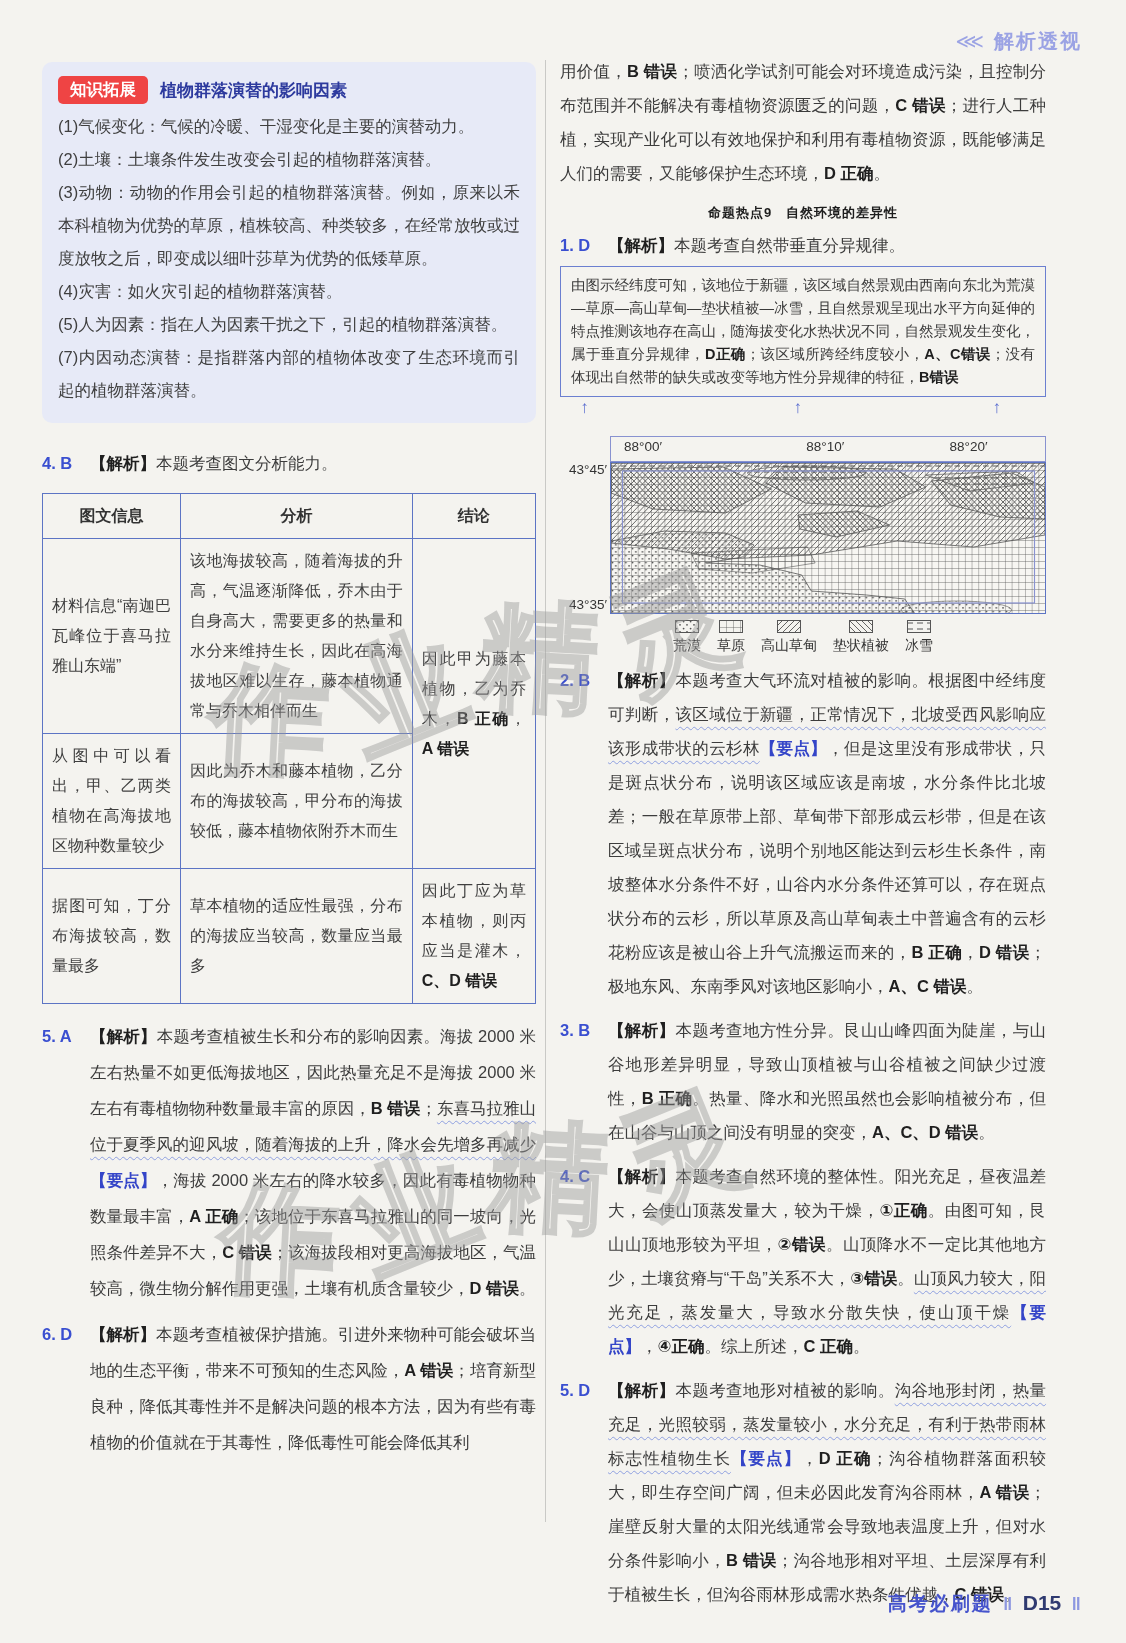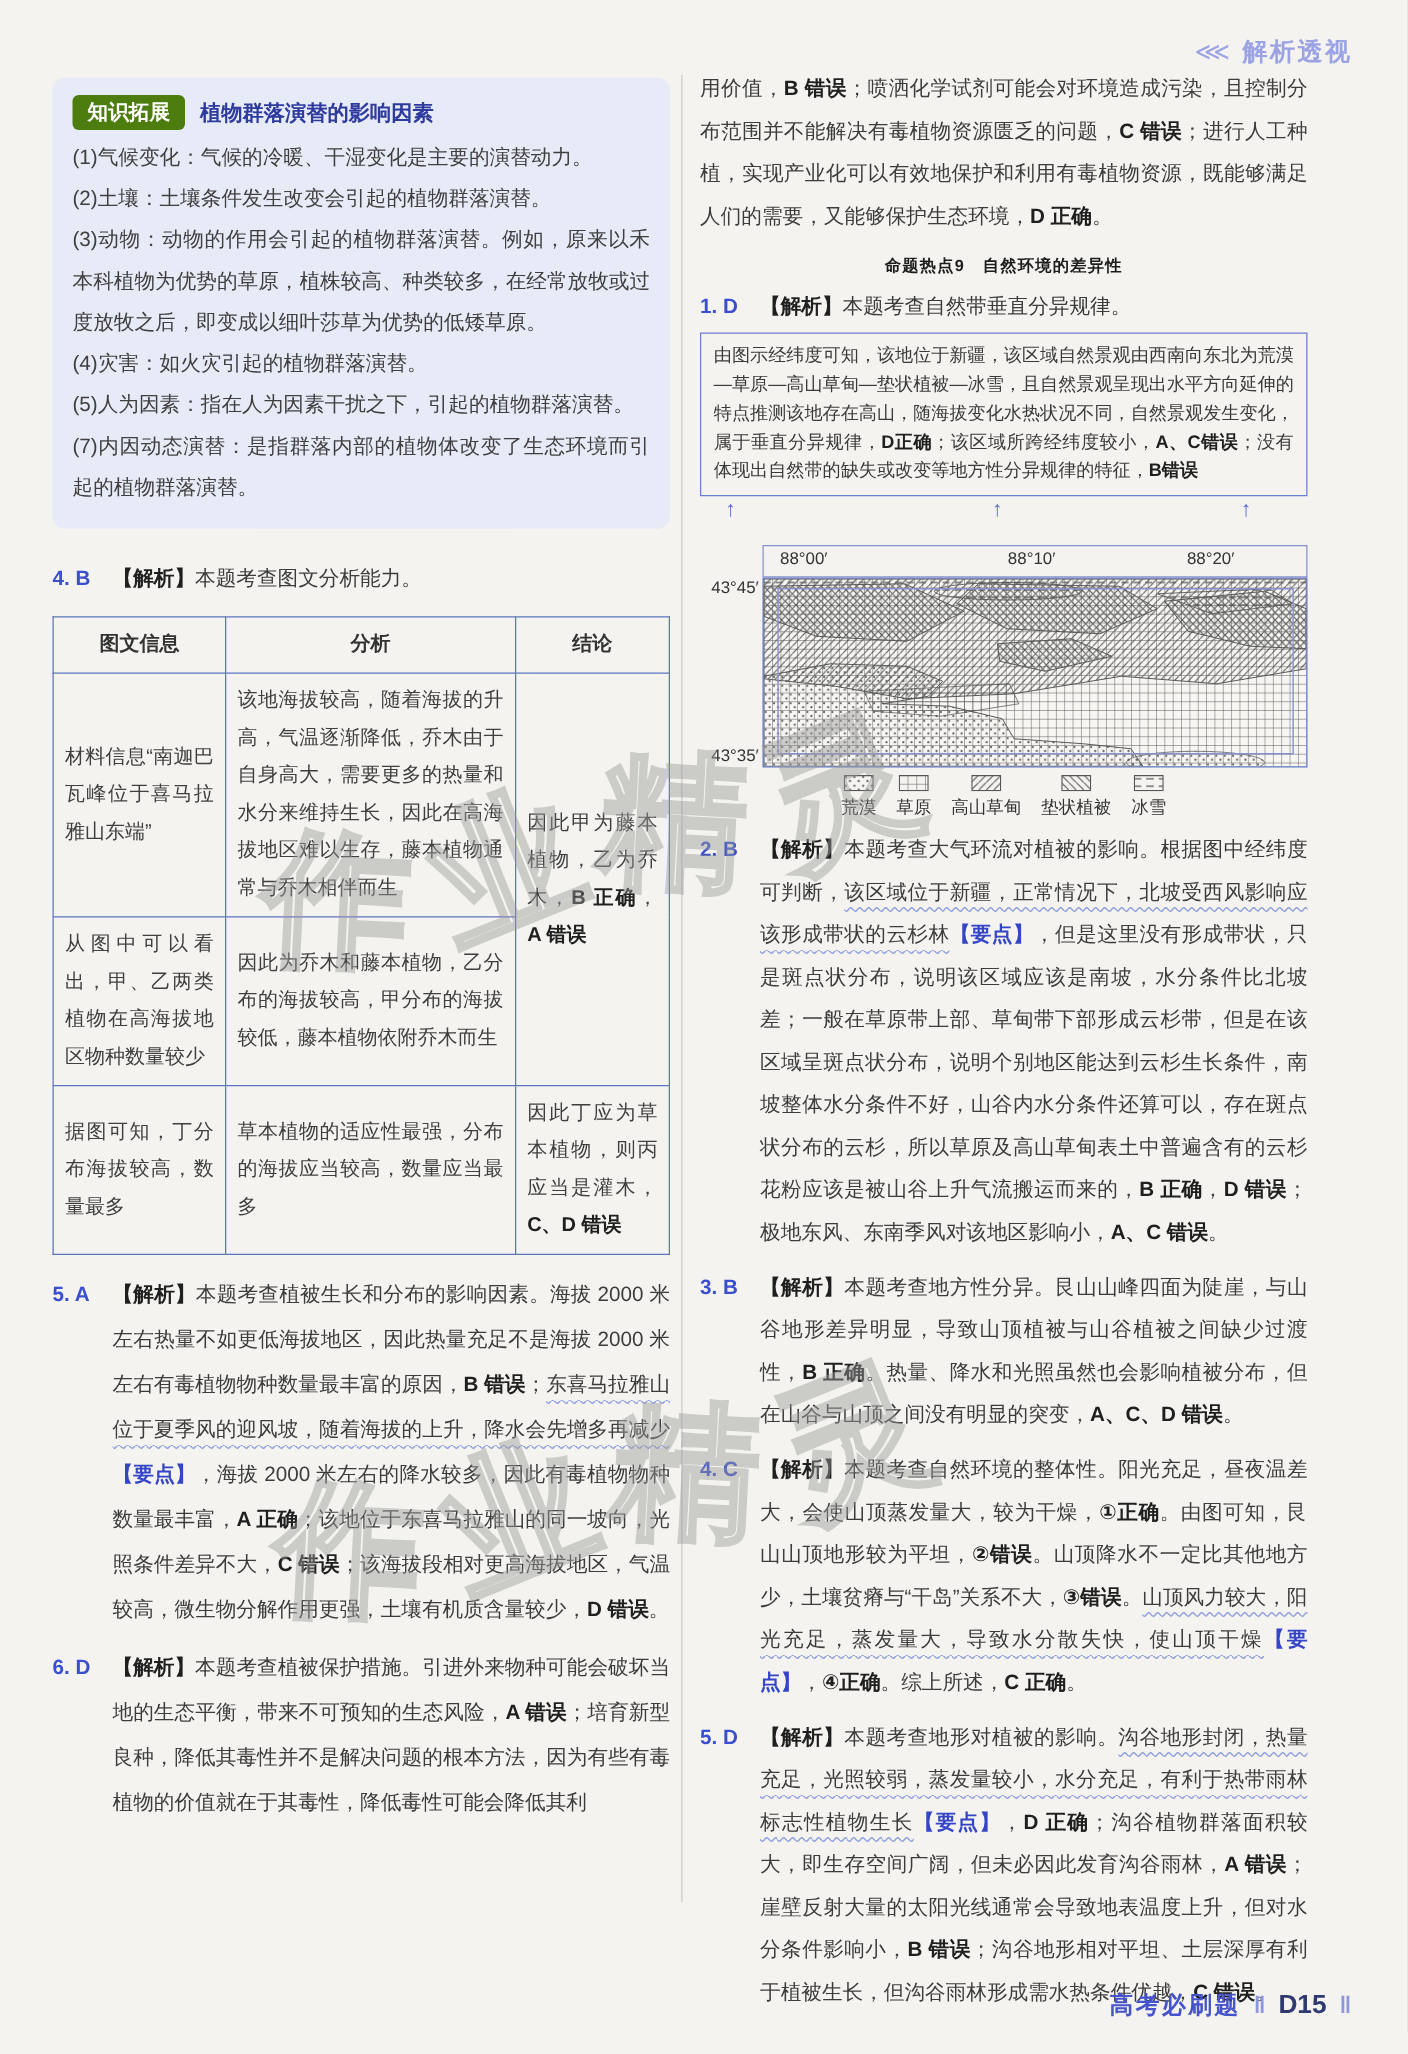--- a/index.html
+++ b/index.html
@@ -12,21 +12,21 @@
   .fbrand{color:#4553cc;font-weight:700;letter-spacing:2px;}
   .fbar{color:#8d97e0;font-weight:700;margin:0 5px;}
   .fpage{color:#2f3a70;font-weight:800;font-size:21px;}
   
   .col-div{position:absolute;left:545px;top:60px;width:1px;height:1462px;background:#c9c9c6;}
   .colL{position:absolute;left:42px;top:62px;width:494px;}
   .colR{position:absolute;left:560px;top:54px;width:486px;}
   
   .kbox{background:#e7eaf7;border-radius:10px;padding:14px 16px 16px 16px;}
   .khead{display:flex;align-items:center;margin-bottom:6px;}
-  .kchip{background:#4d7c0f;color:#fff;font-weight:700;font-size:16.5px;padding:3px 12px;border-radius:5px;}
+  .kchip{background:#ef4444;color:#fff;font-weight:700;font-size:16.5px;padding:3px 12px;border-radius:5px;}
   .ktitle{color:#2d3a9e;font-weight:700;font-size:17px;margin-left:12px;}
   .kitem{font-size:16.5px;line-height:33px;text-align:justify;color:#3f3f3f;}
   
   .q{position:relative;padding-left:48px;font-size:16.5px;line-height:36px;text-align:justify;margin-top:10px;}
   .colR .q{line-height:34px;}
   .qnum{position:absolute;left:0;top:0;color:#3a4fd0;font-weight:800;}
   .cont{font-size:16.5px;line-height:34px;text-align:justify;}
   .seg.b{font-weight:700;color:#1f1f1f;}
   .seg.u{text-decoration:underline wavy #8fa0e0 1px;text-underline-offset:6px;}
   .seg.k{font-weight:700;color:#3445c8;}

